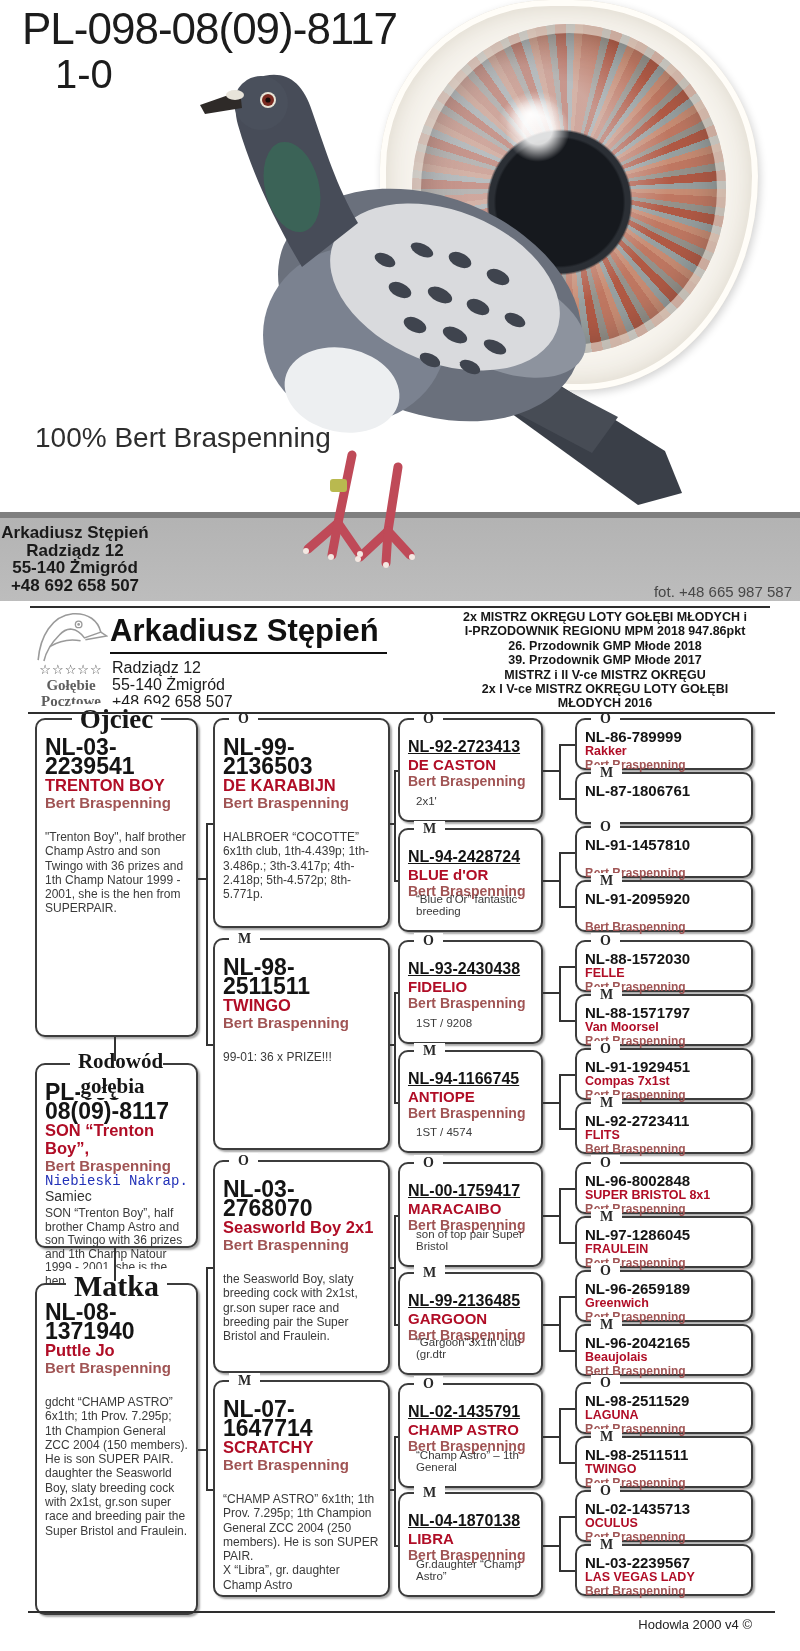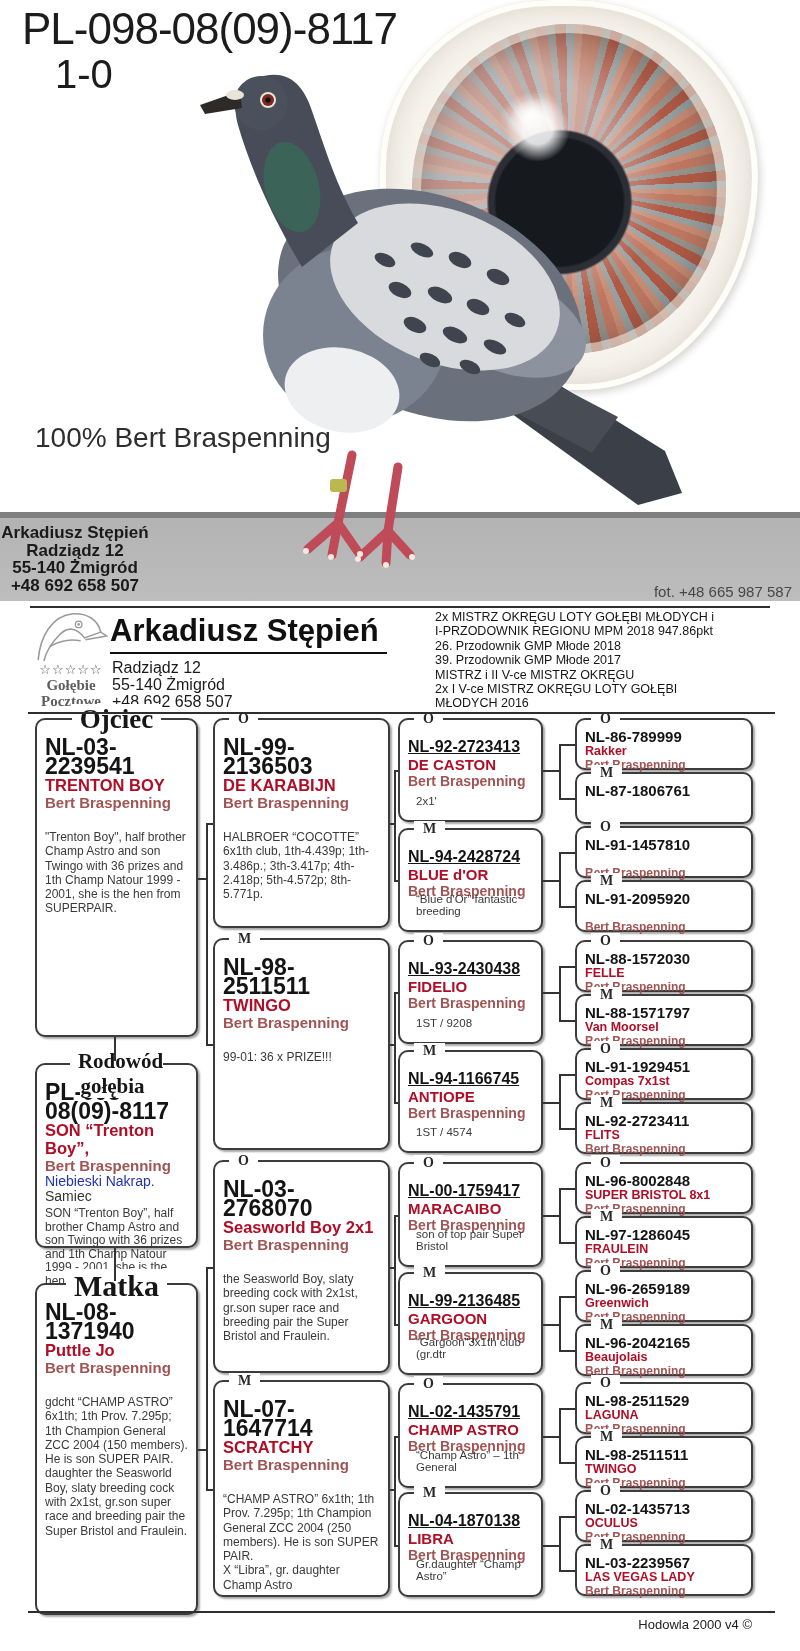--- a/index.html
+++ b/index.html
@@ -39,35 +39,35 @@
   .hr{background:#2e2e2e;z-index:5;}
   .logo-svg{left:30px;top:608px;width:78px;height:54px;}
   .logo-stars{left:26px;top:662px;width:90px;text-align:center;font-size:13px;letter-spacing:1px;color:#4f4f4f;}
   .logo-t1{left:26px;top:677px;width:90px;text-align:center;font-family:"Liberation Serif",serif;
       font-weight:bold;font-size:15px;color:#5e5e5e;}
   .logo-t2{left:26px;top:693px;width:90px;text-align:center;font-family:"Liberation Serif",serif;
       font-weight:bold;font-size:15px;color:#5e5e5e;}
   .master-name{left:110px;top:613px;font-size:31px;font-weight:bold;color:#101010;
       border-bottom:2px solid #101010;padding:0 8px 3px 0;}
   .master-addr{left:112px;top:659px;font-size:16px;line-height:17px;color:#1a1a1a;}
-  .achv{right:25px;top:610px;width:340px;text-align:left;font-size:12.5px;line-height:14.4px;color:#161616;}
+  .achv{right:25px;top:610px;width:340px;text-align:center;font-size:12.5px;line-height:14.4px;color:#161616;font-weight:bold;}
 
   
   .pbox{position:absolute;background:#fff;border:2px solid #3c3c3c;border-radius:10px;
       box-shadow:2px 2px 2px rgba(0,0,0,.35);box-sizing:border-box;padding:18px 8px 5px 8px;}
   .legend-big{position:absolute;top:-16px;left:0;width:100%;text-align:center;}
   .legend-big span{background:#fff;padding:0 8px;font-family:"Liberation Serif",serif;
       font-weight:bold;color:#161616;}
   .legend-small{position:absolute;top:-11px;left:14px;}
   .legend-small span{background:#fff;padding:0 9px;font-family:"Liberation Serif",serif;
       font-weight:bold;font-size:14px;color:#2a2a2a;}
   .ring{font-weight:bold;color:var(--ring);}
   .bname{font-weight:bold;color:var(--name);}
   .breeder{font-weight:bold;color:var(--breeder);}
-  .colorline{color:var(--blue);}
+  .colorline{color:var(--blue);font-family:Liberation Mono, monospace;}
   .desc{color:var(--desc);white-space:pre-line;}
   .c12 .ring{font-size:23px;line-height:19px;}
   .c12 .bname{font-size:16.5px;line-height:18px;}
   .c12 .breeder{font-size:15px;line-height:17px;}
   .c12 .desc{font-size:12px;line-height:14.3px;margin-top:19px;}
   .c12 .colorline,.c12 .sexline{font-size:14px;line-height:15px;}
   .sexline{color:#333;}
   .subj .desc{margin-top:3px;line-height:13.6px;}
   .c3 .ring{font-size:16px;line-height:18px;text-decoration:underline;}
   .c3 .bname{font-size:15px;line-height:17px;}

